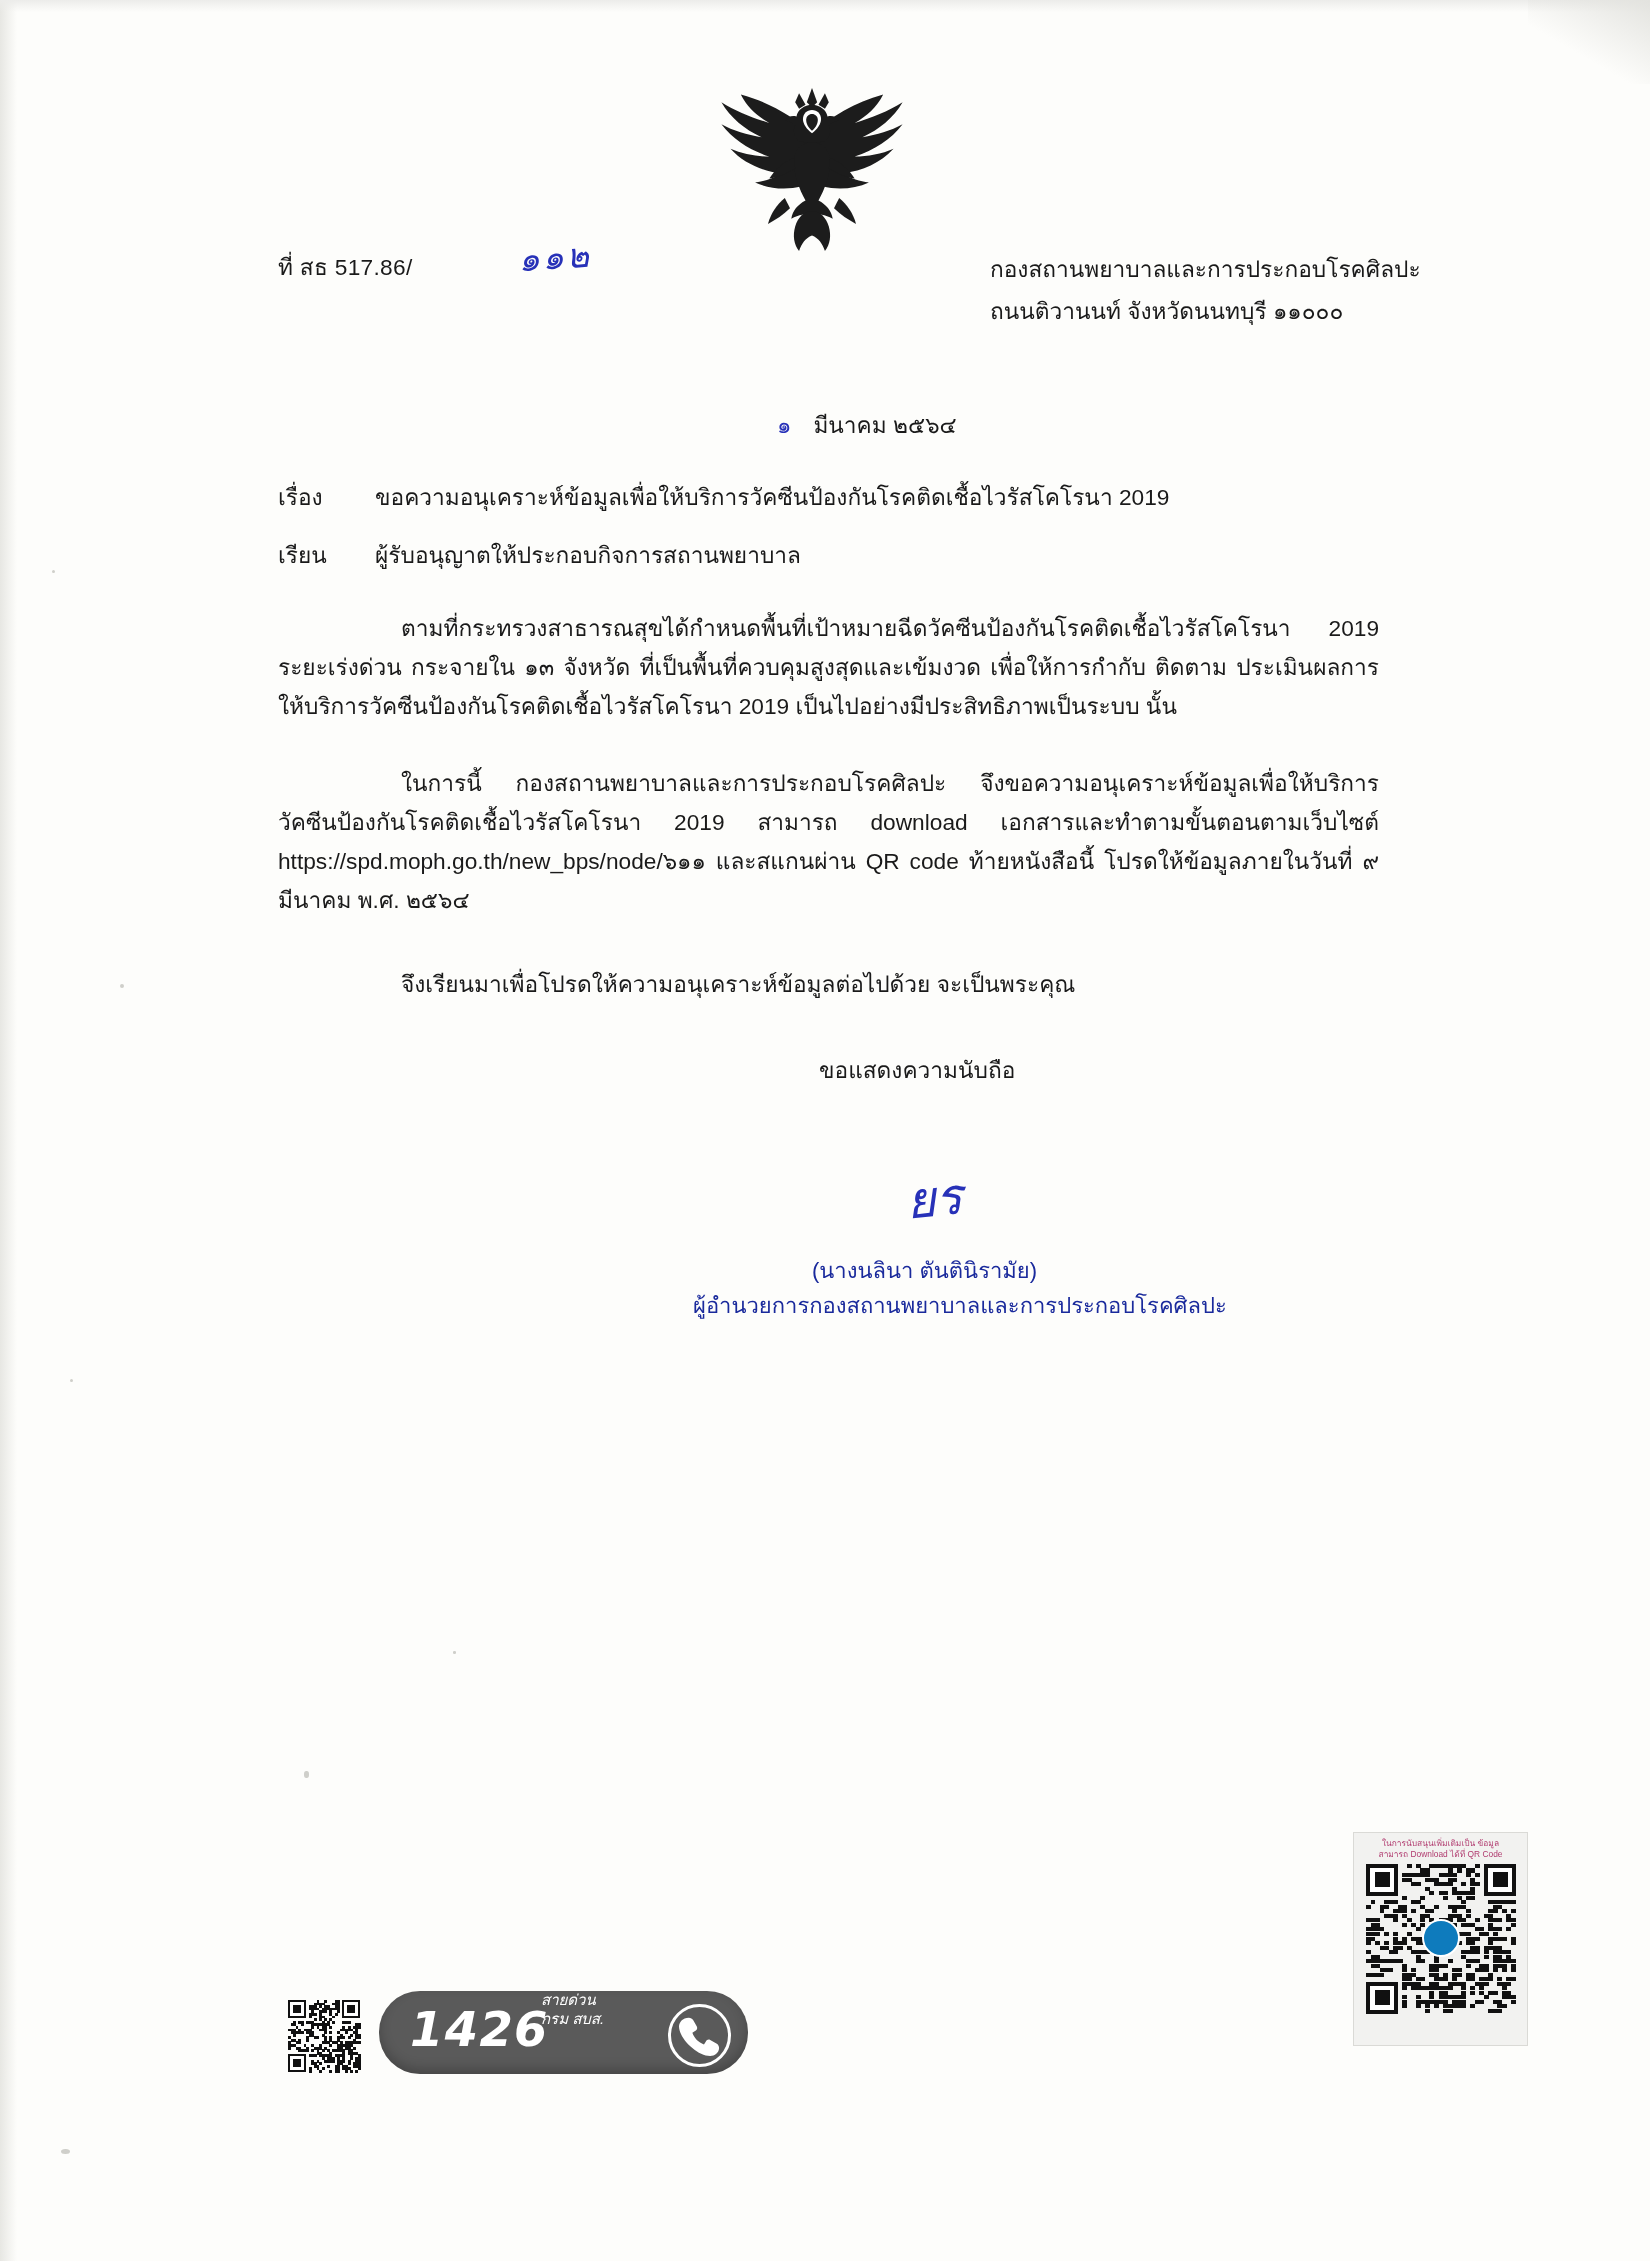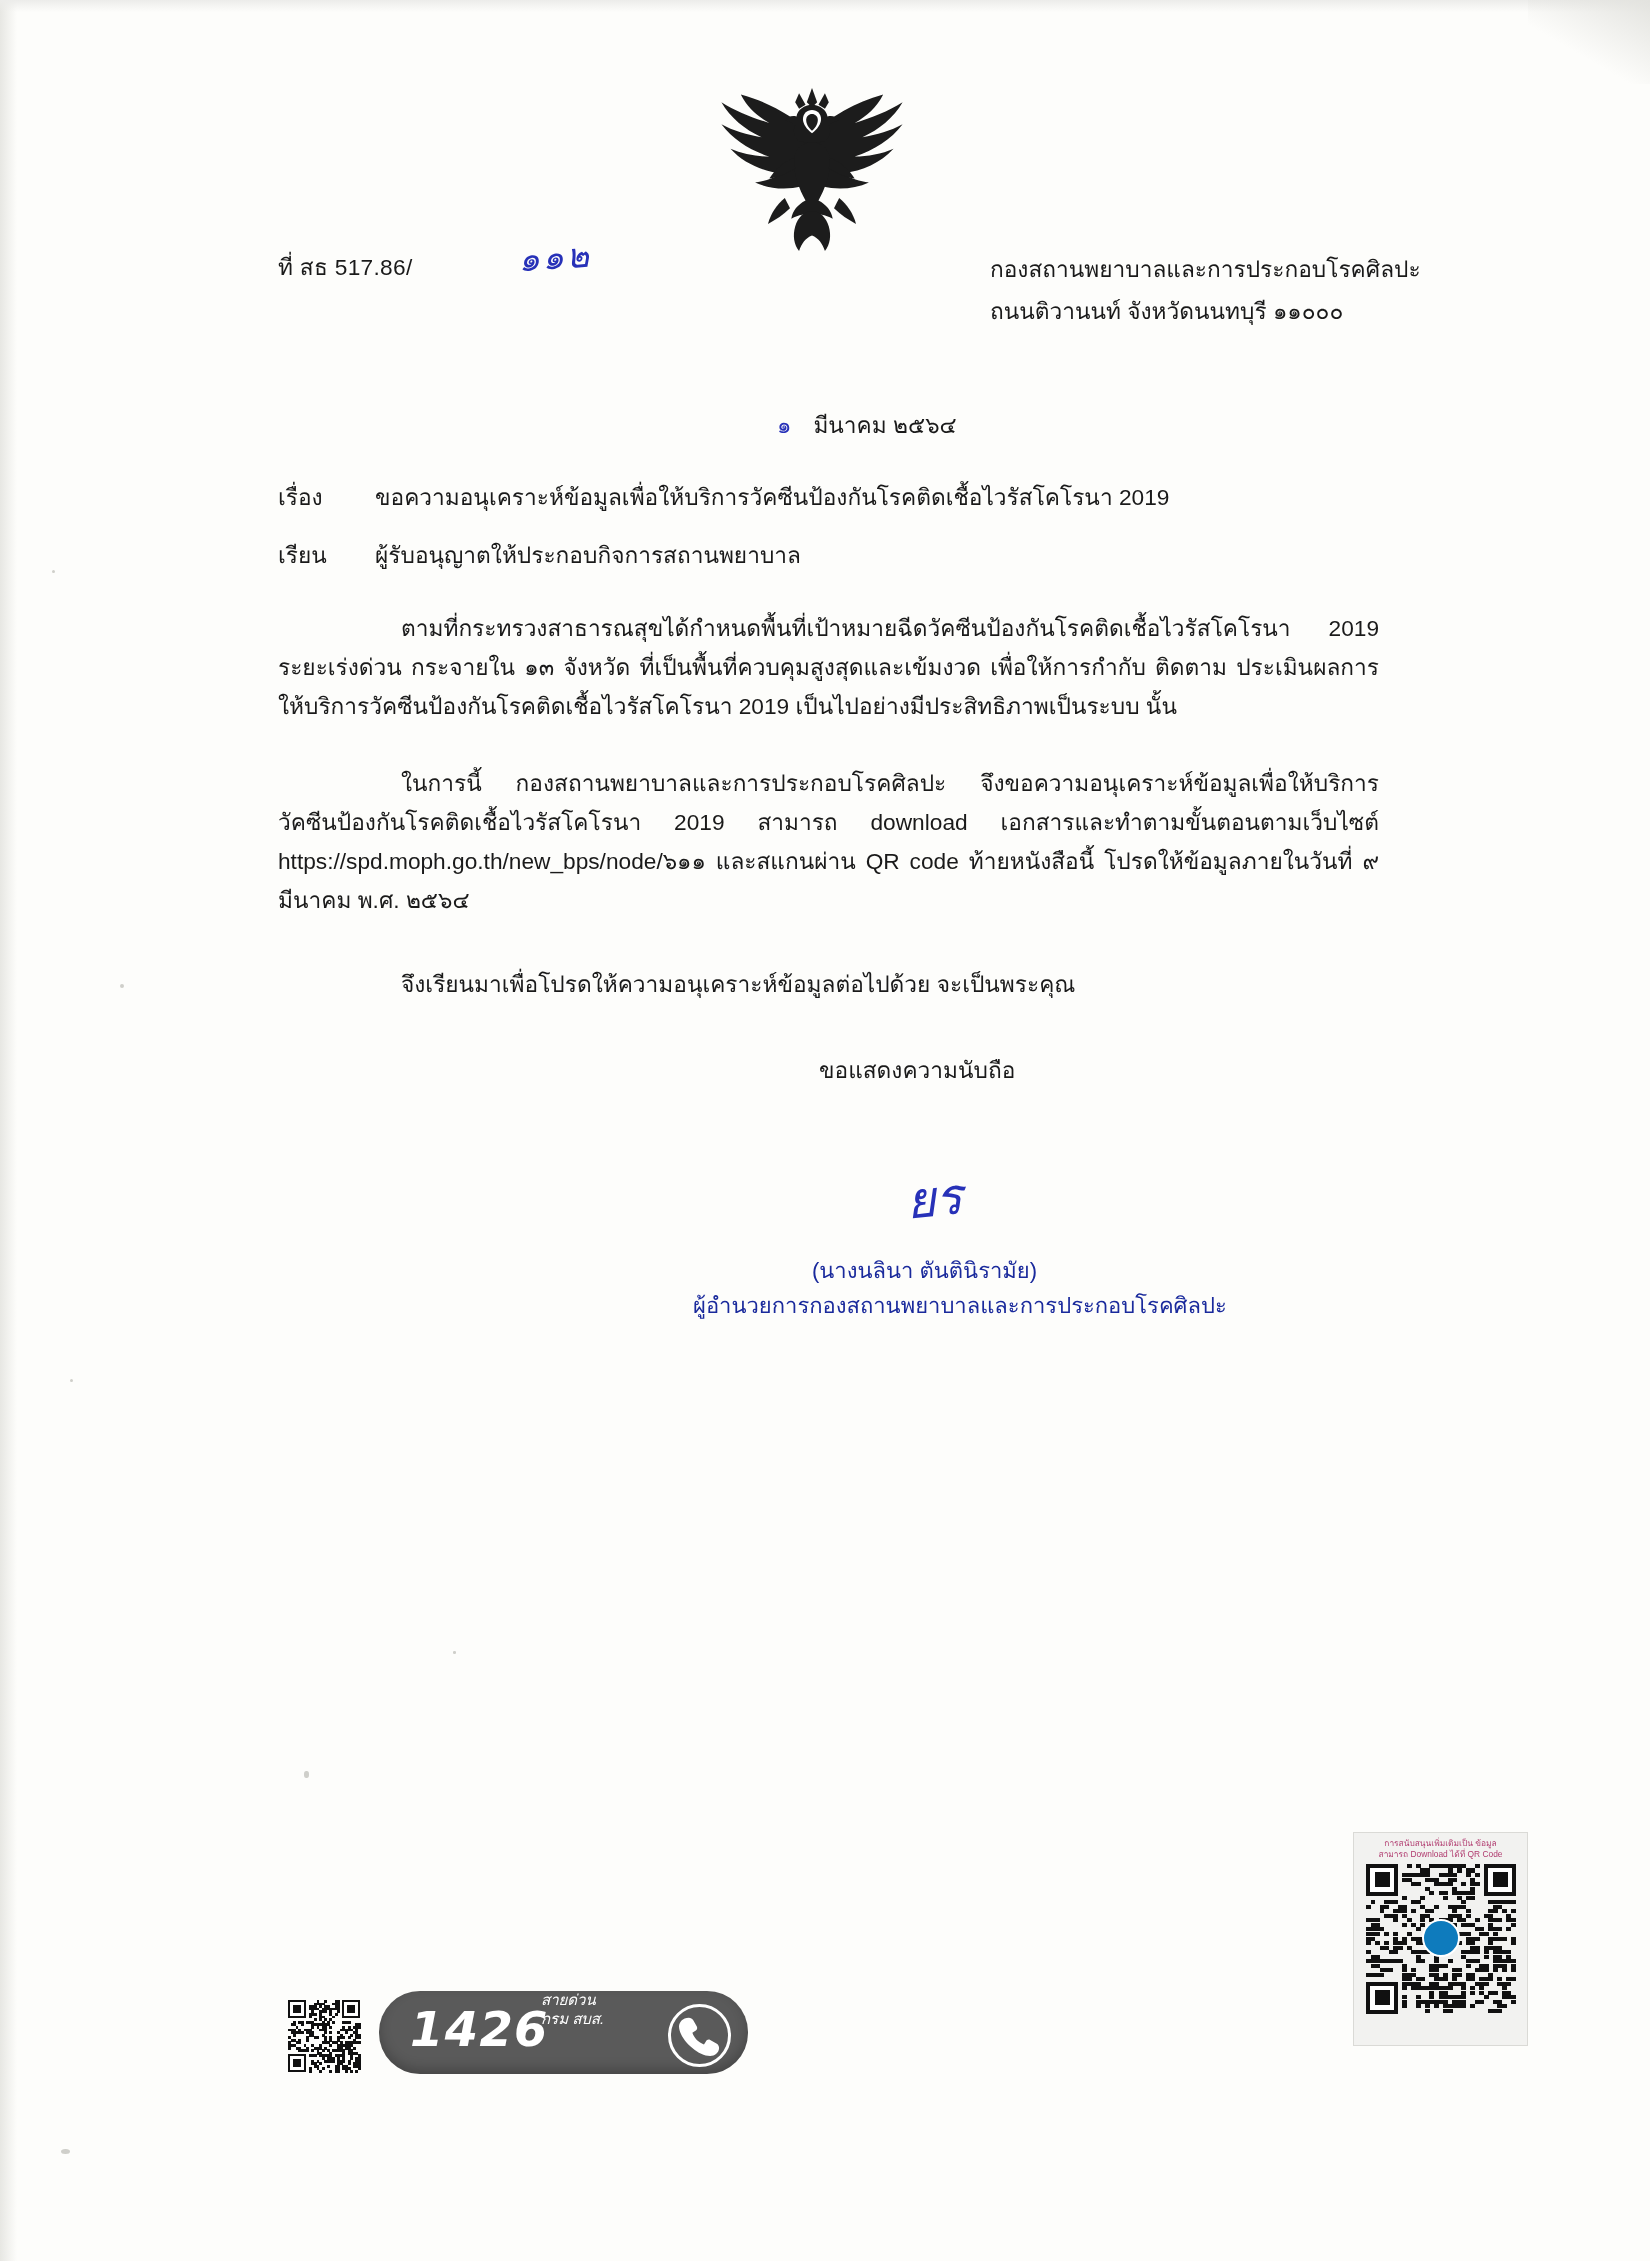--- a/index.html
+++ b/index.html
@@ -653,21 +653,21 @@
       <div class="hotline-phone">
         <svg viewBox="0 0 64 64" xmlns="http://www.w3.org/2000/svg">
           <path d="M20 12c2 0 4 1 5 3l4 7c1 2 0 4-2 5l-3 2c2 6 7 11 13 13l2-3c1-2 3-3 5-2l7 4c2 1 3 3 3 5 0 5-5 9-10 9C29 55 9 35 9 22c0-5 4-10 11-10z" fill="#fff"></path>
         </svg>
       </div>
     </div>
   </div>
 
   <div class="qr-box">
     <div class="qr-caption">
-      <div>การสนับสนุนเพิ่มเติมเป็น ข้อมูล</div>
+      <div>ในการนับสนุนเพิ่มเติมเป็น ข้อมูล</div>
       <div>สามารถ Download ได้ที่ QR Code</div>
     </div>
     <div class="qr-img" id="doc-qr">
         <div class="qr-cell" style="left: 41px; top: 0px; width: 4.5px; height: 4.5px;"></div>
         <div class="qr-cell" style="left: 50px; top: 0px; width: 4.5px; height: 4.5px;"></div>
         <div class="qr-cell" style="left: 63px; top: 0px; width: 4.5px; height: 4.5px;"></div>
         <div class="qr-cell" style="left: 68px; top: 0px; width: 4.5px; height: 4.5px;"></div>
         <div class="qr-cell" style="left: 73px; top: 0px; width: 4.5px; height: 4.5px;"></div>
         <div class="qr-cell" style="left: 77px; top: 0px; width: 4.5px; height: 4.5px;"></div>
         <div class="qr-cell" style="left: 82px; top: 0px; width: 4.5px; height: 4.5px;"></div>

